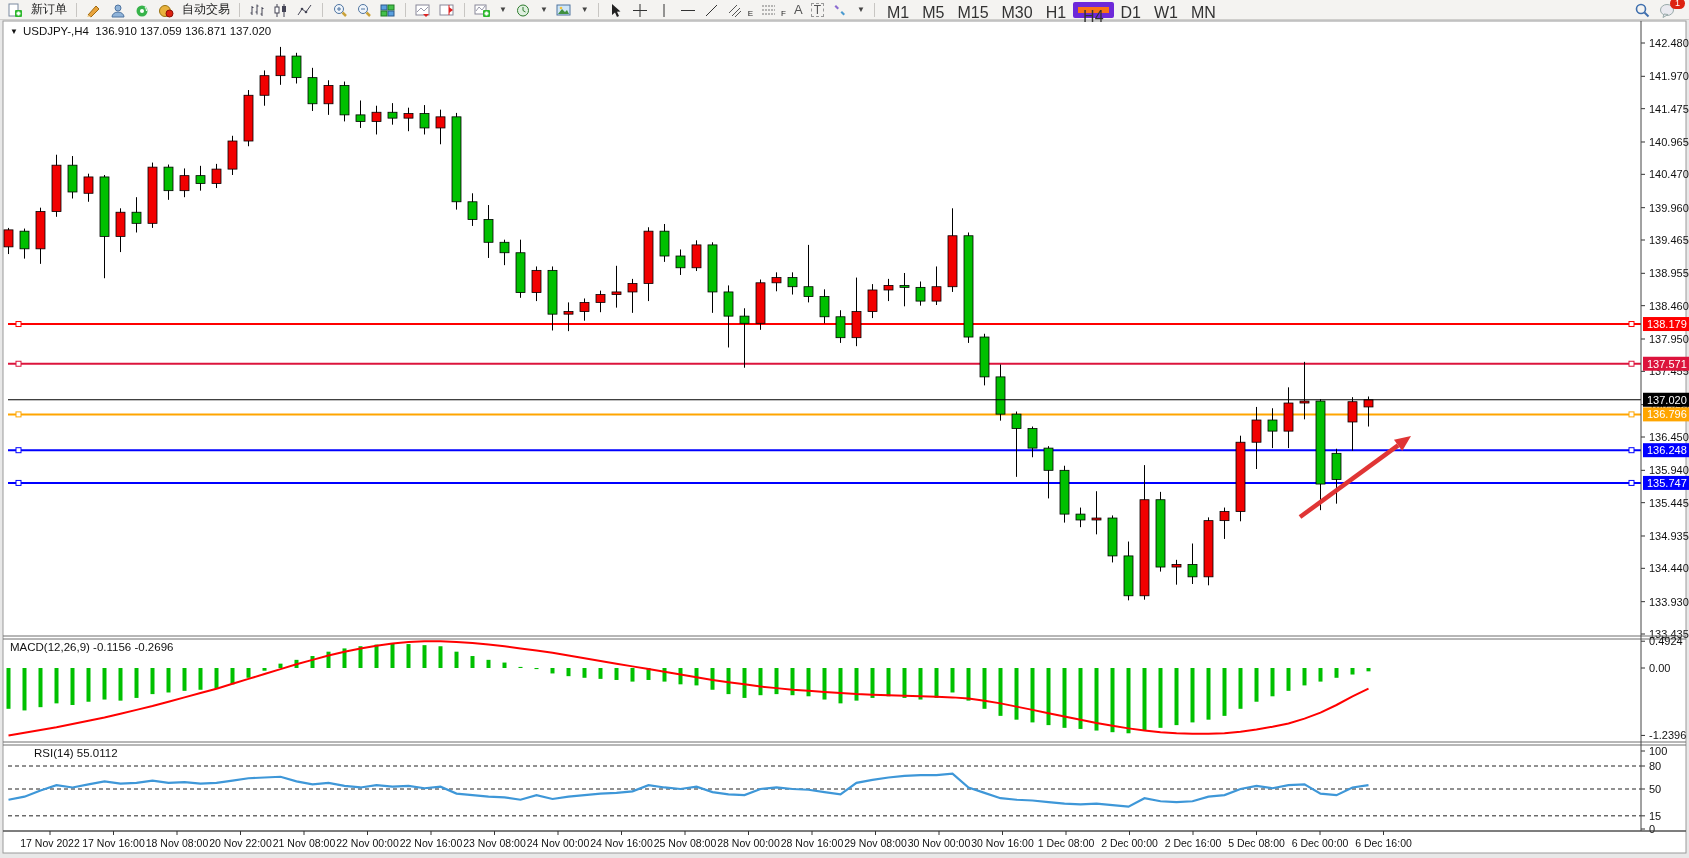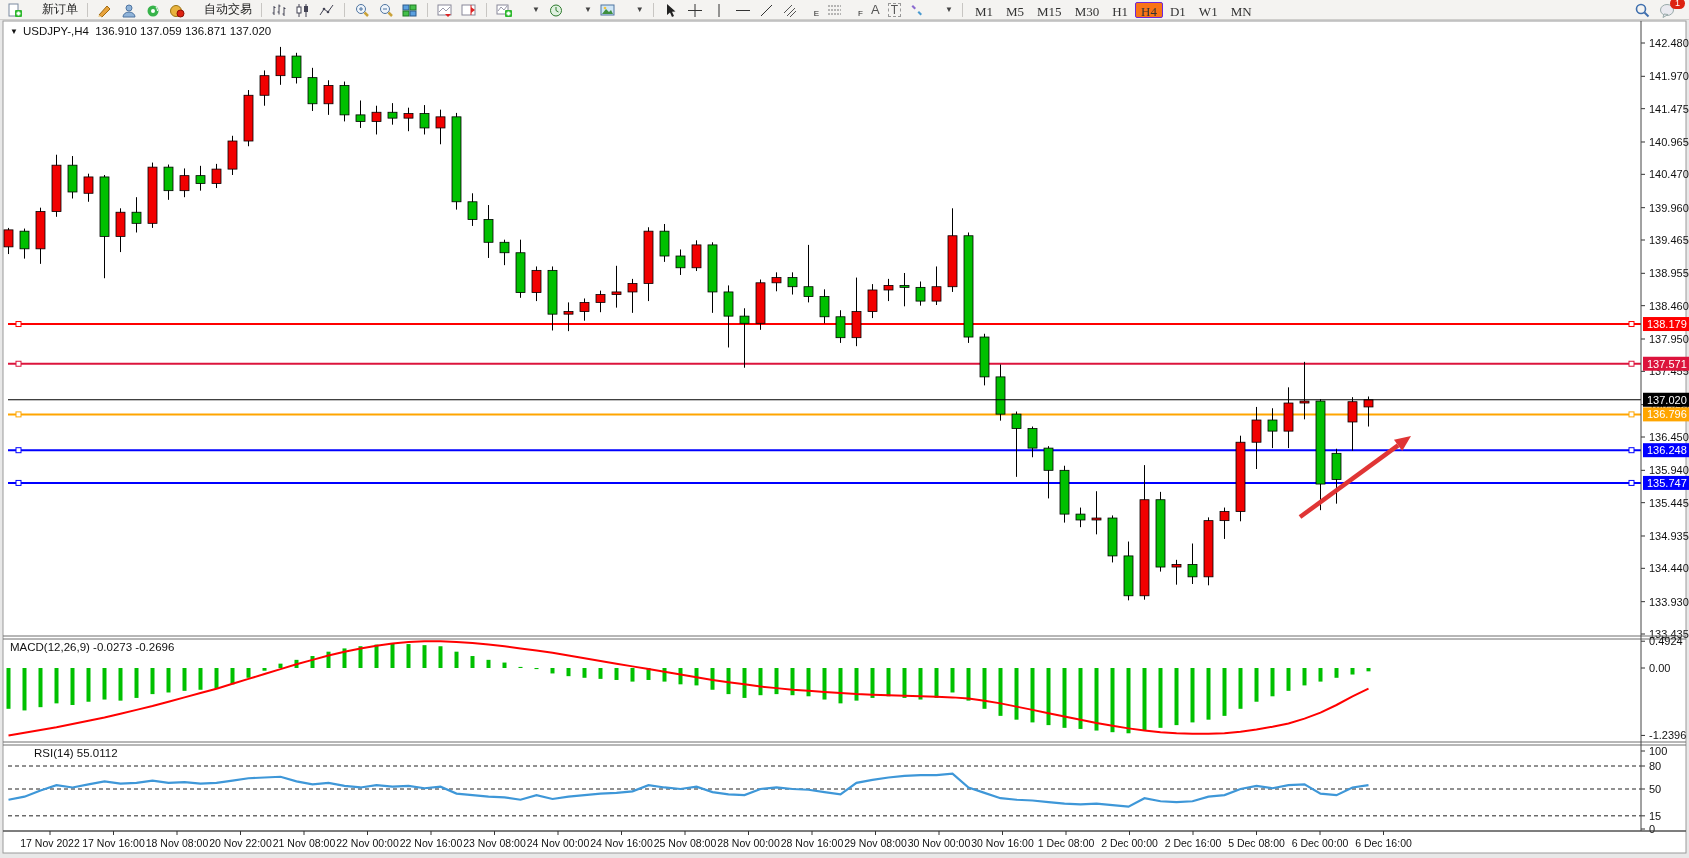--- a/index.html
+++ b/index.html
@@ -2,28 +2,28 @@
 <html><head>
 <meta charset="utf-8">
 <style>
   html,body{margin:0;padding:0;width:1689px;height:858px;overflow:hidden;
     font-family:"Liberation Sans","DejaVu Sans",sans-serif;background:#f0f0f0;}
   #app{position:relative;width:1689px;height:858px;background:#e8e8e8;}
   
   #toolbar{position:absolute;left:0;top:0;width:1689px;height:20px;background:#f4f3f1;
     border-bottom:1px solid #cfcecc;display:flex;align-items:center;gap:2px;padding:0 4px;
     box-sizing:border-box;z-index:5;font-size:12px;color:#222;}
-  .tb{display:flex;align-items:center;gap:19px;border:none;background:transparent;
+  .tb{display:flex;align-items:center;gap:8px;border:none;background:transparent;
     padding:1px 3px;font-size:12px;font-family:inherit;color:#222;height:18px;cursor:default;}
   .tbi{display:inline-block;width:16px;height:14px;position:relative;}
   .sep{width:1px;height:14px;background:#c8c6c3;margin:0 4px;}
   .caret{font-size:8px;color:#444;margin-left:1px;}
-  .tf{border:1px solid transparent;background:transparent;font-size:13px;color:#333;
-    padding:1px 5px;height:16px;font-family:Liberation Serif, serif;}
-  .tf.active{background:#f97316;border:1px solid #6d28d9;border-radius:2px;}
+  .tf{border:1px solid transparent;background:transparent;font-size:16px;color:#333;
+    padding:1px 5px;height:16px;font-family:Liberation Sans, sans-serif;}
+  .tf.active{background:#f97316;border:5px solid #6d28d9;border-radius:2px;}
   #tb-right{margin-left:auto;display:flex;align-items:center;gap:8px;padding-right:6px;}
   .badge{position:absolute;top:-4px;right:-6px;background:#dd2211;color:#fff;font-size:9px;
     border-radius:7px;min-width:11px;height:11px;line-height:11px;text-align:center;padding:0 2px;}
   
   #chart-wrap{position:absolute;left:0;top:20px;width:1467px;height:838px;}
   svg{display:block;}
   .ovl{position:absolute;font-size:11.5px;color:#111;z-index:3;white-space:nowrap;}
   #symbol-label{left:10px;top:5px;}
   #macd-label{left:10px;top:621px;}
   #rsi-label{left:10px;top:727px;padding-left:24px;}
@@ -290,21 +290,21 @@
       </span>
     </div>
   </div>
 
   <div id="chart-wrap">
     <div class="ovl" id="symbol-label">
       <span class="tri">▼</span><span>USDJPY-,H4</span>&nbsp;
       <span>136.910 137.059 136.871 137.020</span>
     </div>
     <div class="ovl" id="macd-label">
-      <span>MACD(12,26,9)</span>&nbsp;<span>-0.0273</span>&nbsp;<span>-0.2696</span>
+      <span>MACD(12,26,9)</span>&nbsp;<span>-0.1156</span>&nbsp;<span>-0.2696</span>
     </div>
     <div class="ovl" id="rsi-label">
       <span>RSI(14)</span>&nbsp;<span>55.0112</span>
     </div>
     <svg id="cv" width="1689" height="838">
         <rect x="3" y="1" width="1683" height="832" fill="#ffffff" stroke="#9a9a9a"></rect>
         <g font-size="11" fill="#111">
           <line x1="1641" y1="23" x2="1645" y2="23" stroke="#333"></line>
           <text x="1649" y="27">142.480</text>
           <line x1="1641" y1="56.32338308457656" x2="1645" y2="56.32338308457656" stroke="#333"></line>

